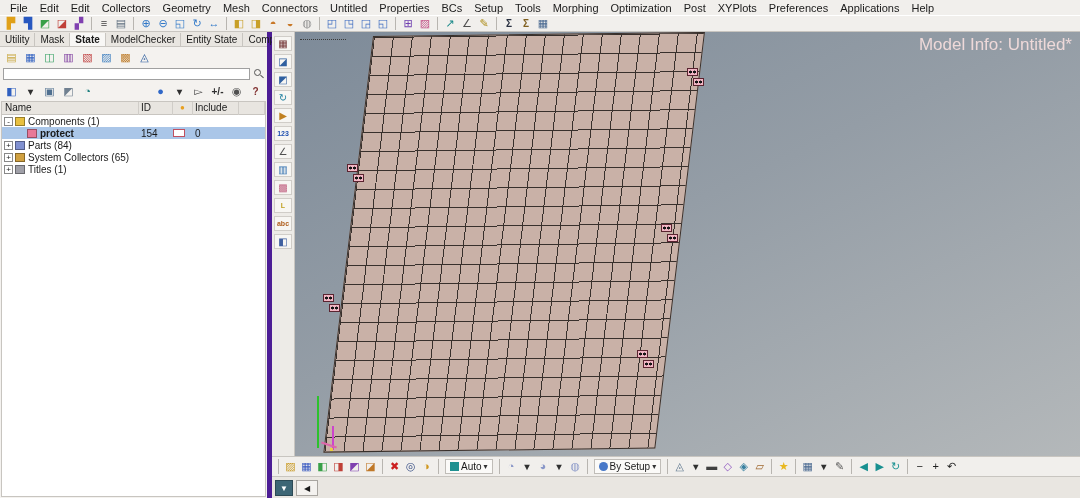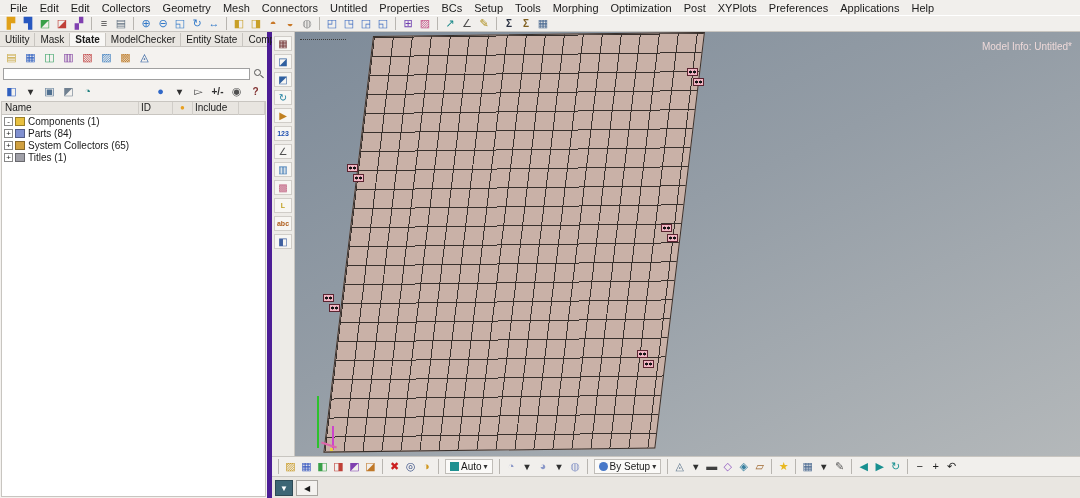--- a/index.html
+++ b/index.html
@@ -79,21 +79,21 @@
   .main-row { flex:1; display:flex; min-height:0; }
 
   .vstrip { width:23px; background:#edebe7; border-right:1px solid #c8c5c0;
             display:flex; flex-direction:column; align-items:center; padding-top:4px; gap:3px; }
   .vicon { width:18px; height:15px; font-size:10px; line-height:14px; text-align:center;
            background:#f7f6f3; border:1px solid #d0cdc8; overflow:hidden; }
   .vicon.txt { font-size:7px; font-weight:bold; }
 
   .viewport { flex:1; position:relative; overflow:hidden;
               background:linear-gradient(155deg,#7e8b99 0%,#949da6 45%,#b4b8ba 100%); }
-  .model-info { position:absolute; top:9px; right:8px; font-size:10px; color:#eed9d9; z-index:3; }
+  .model-info { position:absolute; top:3px; right:8px; font-size:17px; color:#eed9d9; z-index:3; }
   .dots { position:absolute; left:5px; top:7px; width:46px; border-top:1px dotted #3a3a3a; }
 
   .mesh { position:absolute; left:78px; top:4px; width:332px; height:416px; z-index:1;
           background-color:#c9b1a7;
           background-image:
             repeating-linear-gradient(to right,#38302c 0 1px,transparent 1px 19px),
             repeating-linear-gradient(to bottom,#38302c 0 1px,transparent 1px 19px);
           border:1px solid #38302c;
           transform:rotate(-0.7deg) skewX(-7.5deg); transform-origin:top left; }
 
@@ -269,20 +269,31 @@
                 <span class="toggle">-</span>
                 <span class="nicon" style="background: rgb(232, 192, 64);"></span>
                 <span class="tlabel">Components (1)</span>
               </span>
               <span class="cid2"></span>
               <span class="csw"></span>
               <span class="cin"></span>
               <span class="c-tail"></span>
             </div>
 
+            <div class="trow selected lvl1">
+              <span class="nm">
+                <span class="toggle"></span>
+                <span class="nicon" style="background: rgb(232, 120, 152);"></span>
+                <span class="tlabel">protect</span>
+              </span>
+              <span class="cid2">154</span>
+              <span class="csw"><span class="swbox on"></span></span>
+              <span class="cin">0</span>
+              <span class="c-tail"></span>
+            </div>
 
             <div class="trow">
               <span class="nm">
                 <span class="toggle">+</span>
                 <span class="nicon" style="background: rgb(128, 144, 208);"></span>
                 <span class="tlabel">Parts (84)</span>
               </span>
               <span class="cid2"></span>
               <span class="csw"></span>
               <span class="cin"></span>

